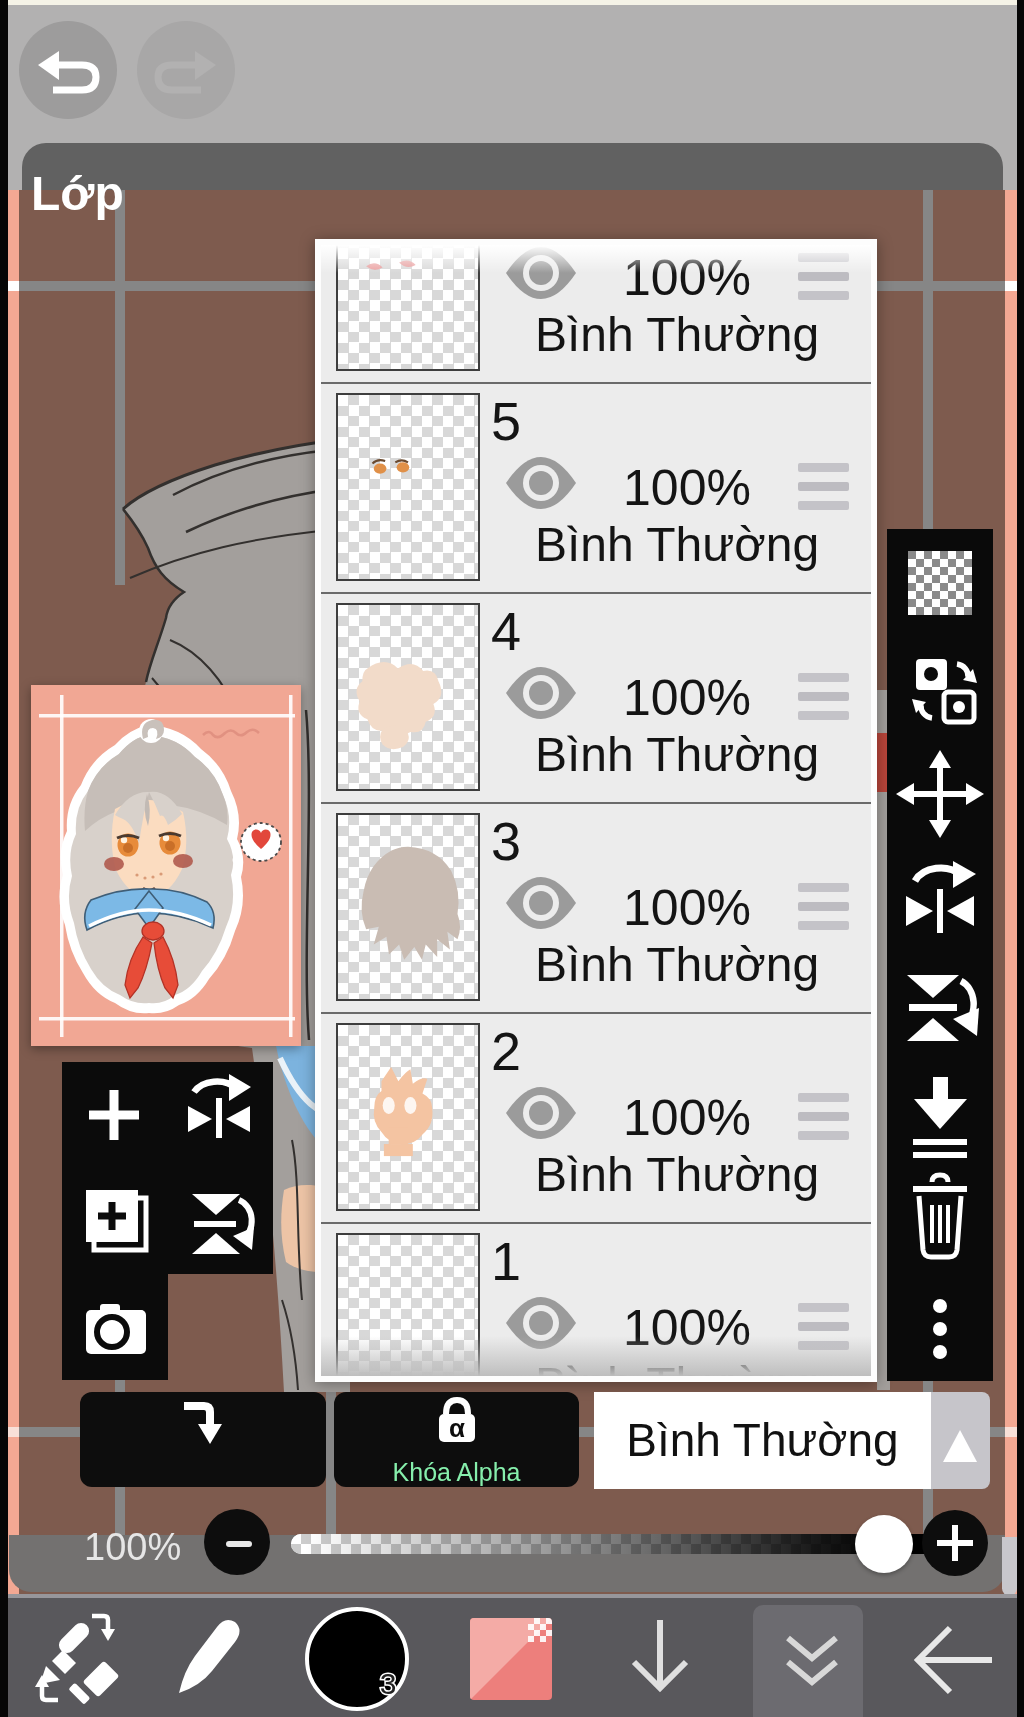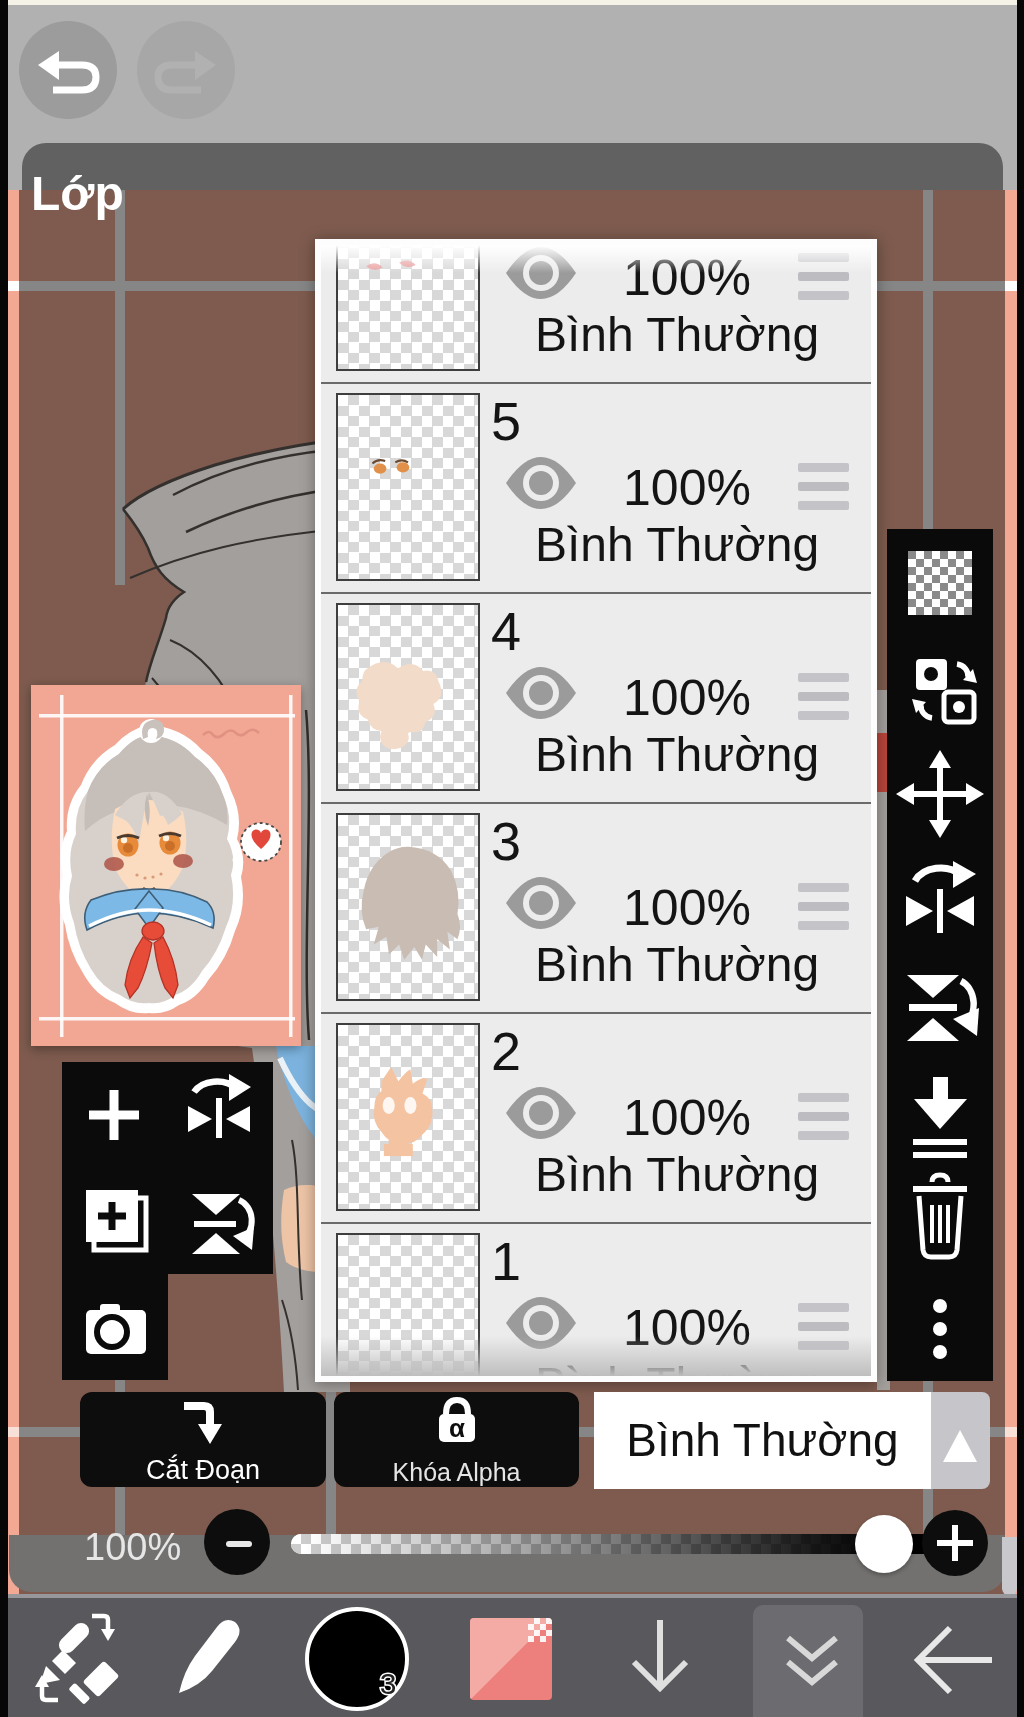--- a/index.html
+++ b/index.html
@@ -392,30 +392,29 @@
       <circle cx="53" cy="823" r="7"></circle>
     </g>
   </svg>
 
   <div class="abs" style="left:80px;top:1392px;width:246px;height:95px;background:#0D0D0D;border-radius:12px;"></div>
   <svg class="abs" style="left:80px;top:1392px;" width="246" height="95" viewBox="0 0 246 95">
     <path d="M 104,14 L 124,14 Q 130,14 130,20 L 130,36" fill="none" stroke="#FFFFFF" stroke-width="8"></path>
     <path d="M 130,52 L 142,32 L 118,32 Z" fill="#FFFFFF"></path>
   </svg>
 
-  <div class="abs" style="left:80px;top:1455px;width:246px;text-align:center;color:#fff;font-size:27px;">Cắt Đoạn</div>
 
   <div class="abs" style="left:334px;top:1392px;width:245px;height:95px;background:#0D0D0D;border-radius:12px;"></div>
   <svg class="abs" style="left:334px;top:1392px;" width="245" height="95" viewBox="0 0 245 95">
     <path d="M 112,22 Q 112,8 123,8 Q 134,8 134,22" fill="none" stroke="#FFFFFF" stroke-width="6"></path>
     <rect x="105" y="22" width="36" height="28" rx="5" fill="#FFFFFF"></rect>
     <text x="123" y="45" font-size="26" font-weight="bold" text-anchor="middle" fill="#0D0D0D" font-family="Liberation Sans">α</text>
   </svg>
 
-  <div class="abs" style="left:334px;top:1458px;width:245px;text-align:center;color:#e5e5e5;font-size:25px;">Khóa Alpha</div>
+  <div class="abs" style="left:334px;top:1458px;width:245px;text-align:center;color:#86efac;font-size:25px;">Khóa Alpha</div>
 
   <div class="abs" style="left:594px;top:1392px;width:337px;height:97px;background:#FFFFFF;"></div>
   <div class="abs" style="left:594px;top:1392px;width:337px;height:97px;line-height:97px;text-align:center;font-size:46px;color:#111;">Bình Thường</div>
 
   <div class="abs" style="left:931px;top:1392px;width:59px;height:97px;background:#C6C5CA;border-radius:0 8px 8px 0;"></div>
   <svg class="abs" style="left:931px;top:1392px;" width="59" height="97" viewBox="0 0 59 97">
     <path d="M 29,38 L 46,70 L 12,70 Z" fill="#FFFFFF"></path>
   </svg>
 
   <div class="abs" style="left:9px;top:1535px;width:996px;height:57px;background:#737170;border-radius:0 0 22px 22px;"></div>

